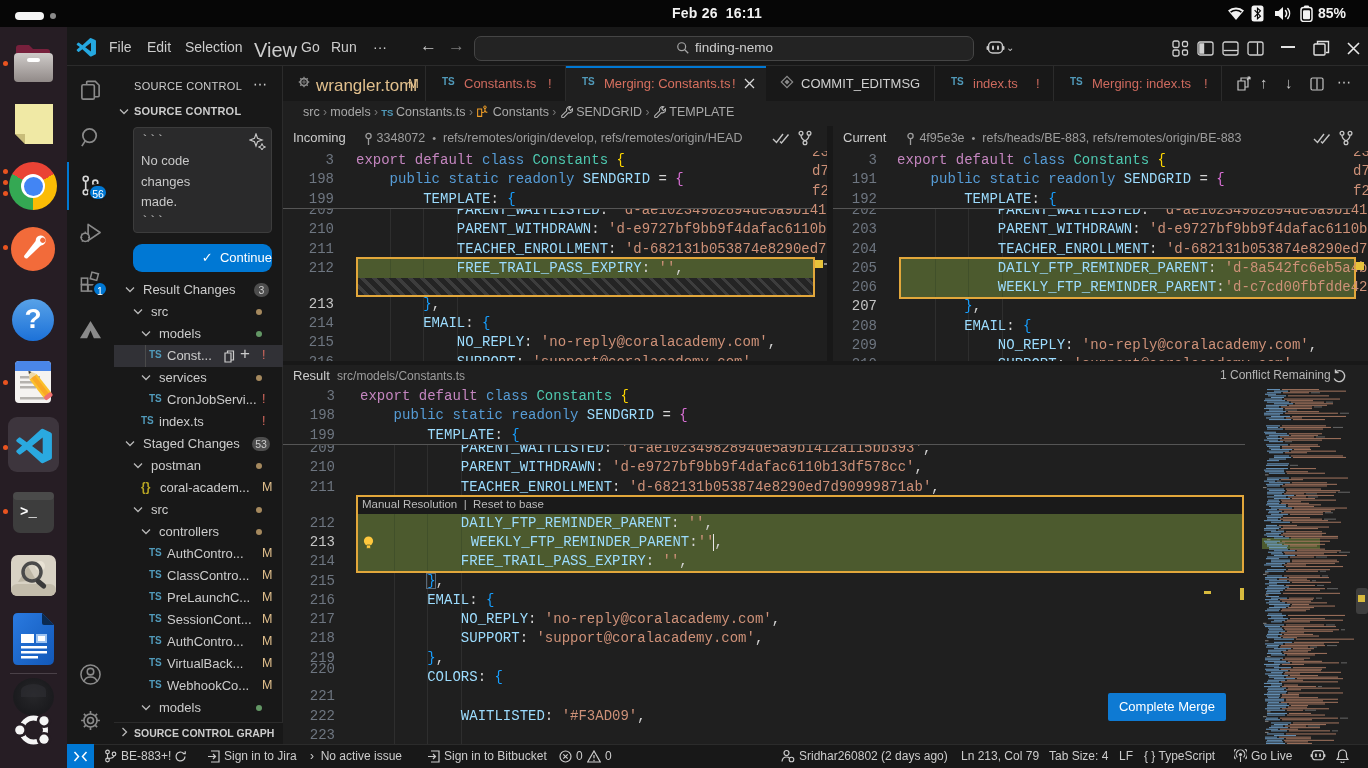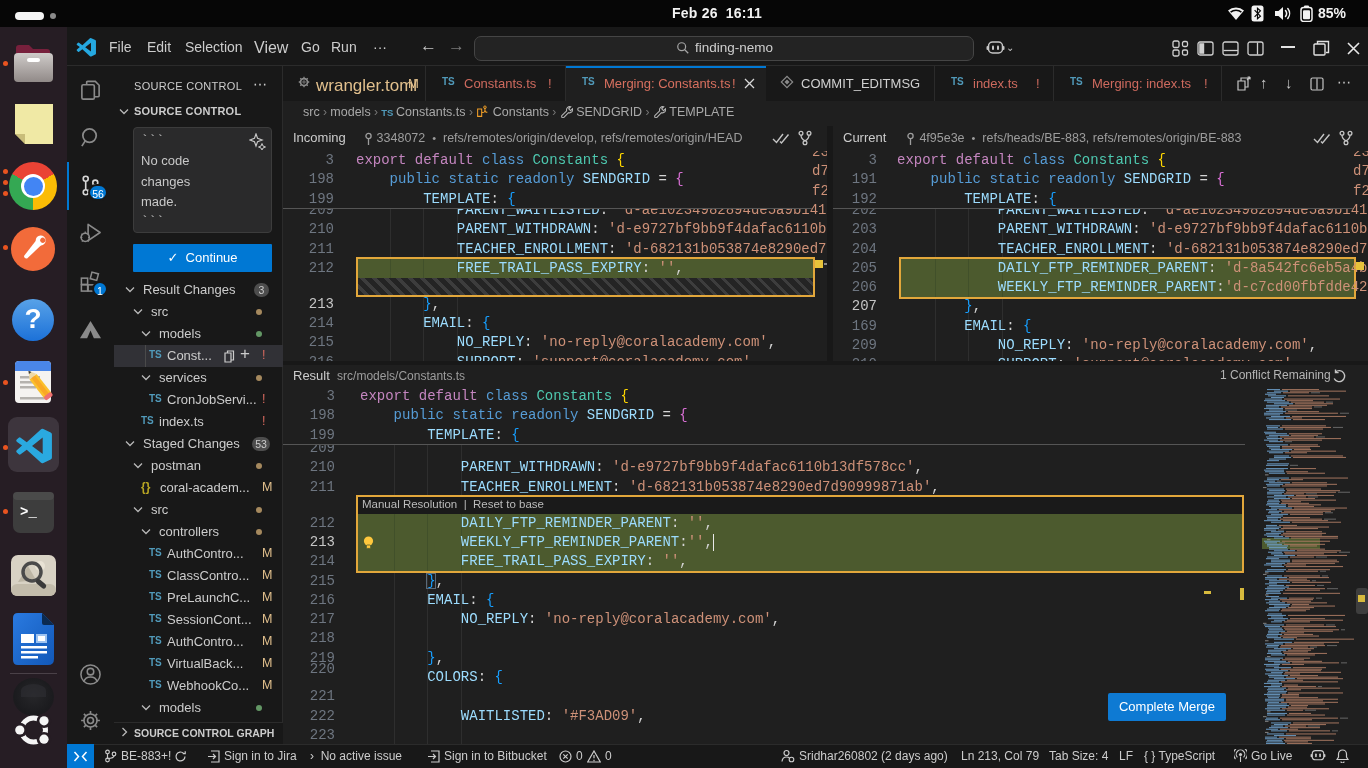--- a/index.html
+++ b/index.html
@@ -138,21 +138,21 @@
 <circle cx="32" cy="29.2" r="4.6" fill="#f5f5f5"></circle>
 <circle cx="7.8" cy="20" r="4.6" fill="#f5f5f5"></circle>
 </svg>
 <div class="abs" style="left:67px;top:27px;width:1301px;height:39px;background:#181818;border-bottom:1px solid #2b2b2b"></div>
 <svg class="abs" style="left:76px;top:37px" width="20" height="20" viewBox="0 0 103 103">
 <path d="M99.3 15.6 L78.9 5.8 a6.2 6.2 0 0 0-7.1 1.2 L32.7 42.7 15.7 29.8 a4.1 4.1 0 0 0-5.3 0.2 L4.9 35 a4.1 4.1 0 0 0 0 6.1 L19.6 51.5 4.9 64.9 a4.1 4.1 0 0 0 0 6.1 l5.5 5 a4.1 4.1 0 0 0 5.3 0.2 l17-12.9 39.1 35.7 a6.2 6.2 0 0 0 7.1 1.2 l20.4-9.8 a6.2 6.2 0 0 0 3.5-5.6 V21.2 a6.2 6.2 0 0 0-3.5-5.6 Z M77.1 75.3 L47.4 52.8 77.1 29.3 Z" fill="#25a8e0"></path>
 </svg>
 <div class="abs" style="left:109px;top:39px;font-size:14px;color:#cccccc">File</div>
 <div class="abs" style="left:147px;top:39px;font-size:14px;color:#cccccc">Edit</div>
 <div class="abs" style="left:185px;top:39px;font-size:14px;color:#cccccc">Selection</div>
-<div class="abs" style="left:254px;top:39px;font-size:16px;color:#cccccc">View</div>
+<div class="abs" style="left:254px;top:39px;font-size:20px;color:#cccccc">View</div>
 <div class="abs" style="left:301px;top:39px;font-size:14px;color:#cccccc">Go</div>
 <div class="abs" style="left:331px;top:39px;font-size:14px;color:#cccccc">Run</div>
 <div class="abs" style="left:373px;top:39px;font-size:14px;color:#cccccc">···</div>
 <div class="abs" style="left:420px;top:36px;font-size:17px;color:#c5c5c5">←</div>
 <div class="abs" style="left:448px;top:36px;font-size:17px;color:#7a7a7a">→</div>
 <div class="abs" style="left:474px;top:36px;width:500px;height:25px;background:#232323;border:1px solid #454545;border-radius:7px"></div>
 <svg class="abs" style="left:676px;top:41px" width="14" height="14" viewBox="0 0 16 16">
       <circle cx="6.5" cy="6.5" r="4.5" fill="none" stroke="#a5a5a5" stroke-width="1.4"></circle>
       <path d="M10 10 L14 14" stroke="#a5a5a5" stroke-width="1.4"></path>
     </svg>
@@ -243,21 +243,21 @@
     </svg>
 <div class="abs" style="left:134px;top:105px;font-size:11px;font-weight:bold;color:#cccccc;letter-spacing:.2px">SOURCE CONTROL</div>
 <div class="abs" style="left:133px;top:127px;width:139px;height:106px;background:#2a2a2b;border:1px solid #3c3c3c;border-radius:4px"></div>
 <div class="abs mono" style="left:141px;top:131px;font-size:13px;line-height:20.6px;color:#c8c8c8">```</div>
 <div class="abs ui" style="left:141px;top:151px;font-size:13px;line-height:20.6px;color:#c8c8c8">No code<br>changes<br>made.</div>
 <div class="abs mono" style="left:141px;top:212px;font-size:13px;line-height:20.6px;color:#c8c8c8">```</div>
 <svg class="abs" style="left:249px;top:133px" width="17" height="17" viewBox="0 0 17 17">
 <path d="M7 1 L8.6 5.4 L13 7 L8.6 8.6 L7 13 L5.4 8.6 L1 7 L5.4 5.4 Z" fill="none" stroke="#c8c8c8" stroke-width="1.2"></path>
 <path d="M13 10.5 L14 13 L16.5 14 L14 15 L13 17 L12 15 L9.5 14 L12 13 Z" fill="none" stroke="#c8c8c8" stroke-width="1"></path>
 </svg>
-<div class="abs" style="left:133px;top:244px;width:139px;height:28px;background:#0078d4;border-radius:1px;color:#fff;font-size:13px;text-align:center;line-height:28px">✓&nbsp; Continue</div>
+<div class="abs" style="left:133px;top:244px;width:139px;height:28px;background:#0078d4;border-radius:9px;color:#fff;font-size:13px;text-align:right;line-height:28px">✓&nbsp; Continue</div>
 <svg class="abs" style="left:125px;top:286px" width="10" height="7" viewBox="0 0 10 7">
       <path d="M1 1.5 L5 5.5 L9 1.5" fill="none" stroke="#b8b8b8" stroke-width="1.3"></path>
     </svg>
 <div class="abs" style="left:143px;top:282px;font-size:13px;color:#cccccc;white-space:nowrap">Result Changes</div>
 <div class="abs" style="left:254px;top:283px;width:15px;height:14px;border-radius:8px;background:#4d4d4d;color:#ccc;font-size:10.5px;text-align:center;line-height:14px">3</div>
 <svg class="abs" style="left:133px;top:308px" width="10" height="7" viewBox="0 0 10 7">
       <path d="M1 1.5 L5 5.5 L9 1.5" fill="none" stroke="#b8b8b8" stroke-width="1.3"></path>
     </svg>
 <div class="abs" style="left:151px;top:304px;font-size:13px;color:#cccccc;white-space:nowrap">src</div>
 <div class="abs" style="left:256px;top:309px;width:6px;height:6px;border-radius:3px;background:#a5895e"></div>
@@ -486,21 +486,21 @@
 <div class="abs ln" style="left:0;top:69.2px;width:44px;color:#6E7681">203</div>
       <div class="abs mono" style="left:64px;top:69.2px"><span style="color:#fff">&nbsp;&nbsp;&nbsp;&nbsp;&nbsp;&nbsp;&nbsp;&nbsp;&nbsp;&nbsp;&nbsp;&nbsp;</span><span style="color:#9CDCFE">PARENT_WITHDRAWN</span><span style="color:#D4D4D4">:&nbsp;</span><span style="color:#CE9178">'d-e9727bf9bb9f4dafac6110b13df578cc'</span></div>
 <div class="abs ln" style="left:0;top:88.5px;width:44px;color:#6E7681">204</div>
       <div class="abs mono" style="left:64px;top:88.5px"><span style="color:#fff">&nbsp;&nbsp;&nbsp;&nbsp;&nbsp;&nbsp;&nbsp;&nbsp;&nbsp;&nbsp;&nbsp;&nbsp;</span><span style="color:#9CDCFE">TEACHER_ENROLLMENT</span><span style="color:#D4D4D4">:&nbsp;</span><span style="color:#CE9178">'d-682131b053874e8290ed7d90999871ab'</span></div>
 <div class="abs ln" style="left:0;top:107.80000000000001px;width:44px;color:#6E7681">205</div>
       <div class="abs mono" style="left:64px;top:107.80000000000001px"><span style="color:#fff">&nbsp;&nbsp;&nbsp;&nbsp;&nbsp;&nbsp;&nbsp;&nbsp;&nbsp;&nbsp;&nbsp;&nbsp;</span><span style="color:#9CDCFE">DAILY_FTP_REMINDER_PARENT</span><span style="color:#D4D4D4">:&nbsp;</span><span style="color:#CE9178">'d-8a542fc6eb5a4b8d9f1c3e7a2b6d4f8e'</span></div>
 <div class="abs ln" style="left:0;top:127.1px;width:44px;color:#6E7681">206</div>
       <div class="abs mono" style="left:64px;top:127.1px"><span style="color:#fff">&nbsp;&nbsp;&nbsp;&nbsp;&nbsp;&nbsp;&nbsp;&nbsp;&nbsp;&nbsp;&nbsp;&nbsp;</span><span style="color:#9CDCFE">WEEKLY_FTP_REMINDER_PARENT</span><span style="color:#D4D4D4">:</span><span style="color:#CE9178">'d-c7cd00fbfdde42a9b8c1d3e5f7a2b4c6'</span></div>
 <div class="abs ln" style="left:0;top:146.4px;width:44px;color:#c6c6c6">207</div>
       <div class="abs mono" style="left:64px;top:146.4px"><span style="color:#fff">&nbsp;&nbsp;&nbsp;&nbsp;&nbsp;&nbsp;&nbsp;&nbsp;</span><span style="color:#179FFF">}</span><span style="color:#D4D4D4">,</span></div>
-<div class="abs ln" style="left:0;top:165.70000000000002px;width:44px;color:#6E7681">169</div>
+<div class="abs ln" style="left:0;top:165.70000000000002px;width:44px;color:#6E7681">208</div>
       <div class="abs mono" style="left:64px;top:165.70000000000002px"><span style="color:#fff">&nbsp;&nbsp;&nbsp;&nbsp;&nbsp;&nbsp;&nbsp;&nbsp;</span><span style="color:#9CDCFE">EMAIL</span><span style="color:#D4D4D4">:&nbsp;</span><span style="color:#179FFF">{</span></div>
 <div class="abs ln" style="left:0;top:185.0px;width:44px;color:#6E7681">209</div>
       <div class="abs mono" style="left:64px;top:185.0px"><span style="color:#fff">&nbsp;&nbsp;&nbsp;&nbsp;&nbsp;&nbsp;&nbsp;&nbsp;&nbsp;&nbsp;&nbsp;&nbsp;</span><span style="color:#9CDCFE">NO_REPLY</span><span style="color:#D4D4D4">:&nbsp;</span><span style="color:#CE9178">'no-reply@coralacademy.com'</span><span style="color:#D4D4D4">,</span></div>
 <div class="abs ln" style="left:0;top:204.3px;width:44px;color:#6E7681">210</div>
       <div class="abs mono" style="left:64px;top:204.3px"><span style="color:#fff">&nbsp;&nbsp;&nbsp;&nbsp;&nbsp;&nbsp;&nbsp;&nbsp;&nbsp;&nbsp;&nbsp;&nbsp;</span><span style="color:#9CDCFE">SUPPORT</span><span style="color:#D4D4D4">:&nbsp;</span><span style="color:#CE9178">'support@coralacademy.com'</span><span style="color:#D4D4D4">,</span></div>
 <div class="abs" style="left:0;top:0;width:520px;height:58.3px;background:#1f1f1f;border-bottom:1px solid #555"></div>
 <div class="abs ln" style="left:0;top:0px;width:44px;color:#6E7681">3</div>
       <div class="abs mono" style="left:64px;top:0px"><span style="color:#C586C0">export&nbsp;</span><span style="color:#C586C0">default&nbsp;</span><span style="color:#569CD6">class&nbsp;</span><span style="color:#4EC9B0">Constants&nbsp;</span><span style="color:#FFD700">{</span></div>
 <div class="abs ln" style="left:0;top:19.3px;width:44px;color:#6E7681">191</div>
       <div class="abs mono" style="left:64px;top:19.3px"><span style="color:#fff">&nbsp;&nbsp;&nbsp;&nbsp;</span><span style="color:#569CD6">public&nbsp;</span><span style="color:#569CD6">static&nbsp;</span><span style="color:#569CD6">readonly&nbsp;</span><span style="color:#9CDCFE">SENDGRID&nbsp;</span><span style="color:#D4D4D4">=&nbsp;</span><span style="color:#DA70D6">{</span></div>
@@ -524,37 +524,39 @@
 <div class="abs" style="left:144.2px;top:0;width:1px;height:357px;background:#2e2e2e"></div>
 <div class="abs" style="left:177.8px;top:0;width:1px;height:357px;background:#2e2e2e"></div>
 <div class="abs" style="left:74px;top:109.9px;width:886px;height:16.7px;background:#1a1a1a"></div>
 <div class="abs" style="left:79px;top:111.4px;font-size:11.5px;color:#bbbbbb;font-family:'Liberation Sans'">Manual Resolution&nbsp; | &nbsp;Reset to base</div>
 <div class="abs" style="left:74px;top:126.60000000000001px;width:886px;height:57.900000000000006px;background:#4c5a2e"></div>
 <div class="abs" style="left:110.6px;top:126.60000000000001px;width:1px;height:57.900000000000006px;background:#41502a"></div>
 <div class="abs" style="left:144.2px;top:126.60000000000001px;width:1px;height:57.900000000000006px;background:#41502a"></div>
 <div class="abs" style="left:177.8px;top:126.60000000000001px;width:1px;height:57.900000000000006px;background:#41502a"></div>
 <div class="abs" style="left:73px;top:107.9px;width:888px;height:78.60000000000001px;border:2px solid #e2a73b"></div>
 <div class="abs ln" style="left:0;top:52.0px;width:52px;color:#6E7681">209</div>
+      <div class="abs mono" style="left:77px;top:52.0px"><span style="color:#fff">&nbsp;&nbsp;&nbsp;&nbsp;&nbsp;&nbsp;&nbsp;&nbsp;&nbsp;&nbsp;&nbsp;&nbsp;</span><span style="color:#9CDCFE">PARENT_WAITLISTED</span><span style="color:#D4D4D4">:&nbsp;</span><span style="color:#CE9178">'d-ae10234982894de5a9b1412a115bb393'</span><span style="color:#D4D4D4">,</span></div>
 <div class="abs ln" style="left:0;top:71.3px;width:52px;color:#6E7681">210</div>
       <div class="abs mono" style="left:77px;top:71.3px"><span style="color:#fff">&nbsp;&nbsp;&nbsp;&nbsp;&nbsp;&nbsp;&nbsp;&nbsp;&nbsp;&nbsp;&nbsp;&nbsp;</span><span style="color:#9CDCFE">PARENT_WITHDRAWN</span><span style="color:#D4D4D4">:&nbsp;</span><span style="color:#CE9178">'d-e9727bf9bb9f4dafac6110b13df578cc'</span><span style="color:#D4D4D4">,</span></div>
 <div class="abs ln" style="left:0;top:90.6px;width:52px;color:#6E7681">211</div>
       <div class="abs mono" style="left:77px;top:90.6px"><span style="color:#fff">&nbsp;&nbsp;&nbsp;&nbsp;&nbsp;&nbsp;&nbsp;&nbsp;&nbsp;&nbsp;&nbsp;&nbsp;</span><span style="color:#9CDCFE">TEACHER_ENROLLMENT</span><span style="color:#D4D4D4">:&nbsp;</span><span style="color:#CE9178">'d-682131b053874e8290ed7d90999871ab'</span><span style="color:#D4D4D4">,</span></div>
 <div class="abs ln" style="left:0;top:126.60000000000001px;width:52px;color:#6E7681">212</div>
       <div class="abs mono" style="left:77px;top:126.60000000000001px"><span style="color:#fff">&nbsp;&nbsp;&nbsp;&nbsp;&nbsp;&nbsp;&nbsp;&nbsp;&nbsp;&nbsp;&nbsp;&nbsp;</span><span style="color:#9CDCFE">DAILY_FTP_REMINDER_PARENT</span><span style="color:#D4D4D4">:&nbsp;</span><span style="color:#CE9178">''</span><span style="color:#D4D4D4">,</span></div>
 <div class="abs ln" style="left:0;top:145.89999999999998px;width:52px;color:#c6c6c6">213</div>
-      <div class="abs mono" style="left:77px;top:145.89999999999998px"><span style="color:#fff">&nbsp;&nbsp;&nbsp;&nbsp;&nbsp;&nbsp;&nbsp;&nbsp;&nbsp;&nbsp;&nbsp;&nbsp;</span><span style="color:#9CDCFE">WEEKLY_FTP_REMINDER_PARENT</span><span style="color:#D4D4D4">:</span><span style="color:#CE9178">''</span><span style="color:#D4D4D4">,</span></div>
+      <div class="abs mono" style="left:87px;top:145.89999999999998px"><span style="color:#fff">&nbsp;&nbsp;&nbsp;&nbsp;&nbsp;&nbsp;&nbsp;&nbsp;&nbsp;&nbsp;&nbsp;&nbsp;</span><span style="color:#9CDCFE">WEEKLY_FTP_REMINDER_PARENT</span><span style="color:#D4D4D4">:</span><span style="color:#CE9178">''</span><span style="color:#D4D4D4">,</span></div>
 <div class="abs ln" style="left:0;top:165.2px;width:52px;color:#6E7681">214</div>
       <div class="abs mono" style="left:77px;top:165.2px"><span style="color:#fff">&nbsp;&nbsp;&nbsp;&nbsp;&nbsp;&nbsp;&nbsp;&nbsp;&nbsp;&nbsp;&nbsp;&nbsp;</span><span style="color:#9CDCFE">FREE_TRAIL_PASS_EXPIRY</span><span style="color:#D4D4D4">:&nbsp;</span><span style="color:#CE9178">''</span><span style="color:#D4D4D4">,</span></div>
 <div class="abs ln" style="left:0;top:184.5px;width:52px;color:#6E7681">215</div>
       <div class="abs mono" style="left:77px;top:184.5px"><span style="color:#fff">&nbsp;&nbsp;&nbsp;&nbsp;&nbsp;&nbsp;&nbsp;&nbsp;</span><span style="color:#179FFF">}</span><span style="color:#D4D4D4">,</span></div>
 <div class="abs ln" style="left:0;top:203.8px;width:52px;color:#6E7681">216</div>
       <div class="abs mono" style="left:77px;top:203.8px"><span style="color:#fff">&nbsp;&nbsp;&nbsp;&nbsp;&nbsp;&nbsp;&nbsp;&nbsp;</span><span style="color:#9CDCFE">EMAIL</span><span style="color:#D4D4D4">:&nbsp;</span><span style="color:#179FFF">{</span></div>
 <div class="abs ln" style="left:0;top:223.09999999999997px;width:52px;color:#6E7681">217</div>
       <div class="abs mono" style="left:77px;top:223.09999999999997px"><span style="color:#fff">&nbsp;&nbsp;&nbsp;&nbsp;&nbsp;&nbsp;&nbsp;&nbsp;&nbsp;&nbsp;&nbsp;&nbsp;</span><span style="color:#9CDCFE">NO_REPLY</span><span style="color:#D4D4D4">:&nbsp;</span><span style="color:#CE9178">'no-reply@coralacademy.com'</span><span style="color:#D4D4D4">,</span></div>
 <div class="abs ln" style="left:0;top:242.39999999999998px;width:52px;color:#6E7681">218</div>
+      <div class="abs mono" style="left:77px;top:242.39999999999998px"><span style="color:#fff">&nbsp;&nbsp;&nbsp;&nbsp;&nbsp;&nbsp;&nbsp;&nbsp;&nbsp;&nbsp;&nbsp;&nbsp;</span><span style="color:#9CDCFE">SUPPORT</span><span style="color:#D4D4D4">:&nbsp;</span><span style="color:#CE9178">'support@coralacademy.com'</span><span style="color:#D4D4D4">,</span></div>
 <div class="abs ln" style="left:0;top:261.7px;width:52px;color:#6E7681">219</div>
       <div class="abs mono" style="left:77px;top:261.7px"><span style="color:#fff">&nbsp;&nbsp;&nbsp;&nbsp;&nbsp;&nbsp;&nbsp;&nbsp;</span><span style="color:#179FFF">}</span><span style="color:#D4D4D4">,</span></div>
 <div class="abs ln" style="left:0;top:273px;width:52px;color:#6E7681">220</div>
       <div class="abs mono" style="left:77px;top:281.0px"><span style="color:#fff">&nbsp;&nbsp;&nbsp;&nbsp;&nbsp;&nbsp;&nbsp;&nbsp;</span><span style="color:#9CDCFE">COLORS</span><span style="color:#D4D4D4">:&nbsp;</span><span style="color:#179FFF">{</span></div>
 <div class="abs ln" style="left:0;top:300.3px;width:52px;color:#6E7681">221</div>
 <div class="abs ln" style="left:0;top:319.6px;width:52px;color:#6E7681">222</div>
       <div class="abs mono" style="left:77px;top:319.6px"><span style="color:#fff">&nbsp;&nbsp;&nbsp;&nbsp;&nbsp;&nbsp;&nbsp;&nbsp;&nbsp;&nbsp;&nbsp;&nbsp;</span><span style="color:#9CDCFE">WAITLISTED</span><span style="color:#D4D4D4">:&nbsp;</span><span style="color:#CE9178">'#F3AD09'</span><span style="color:#D4D4D4">,</span></div>
 <div class="abs ln" style="left:0;top:338.9px;width:52px;color:#6E7681">223</div>
 <div class="abs" style="left:143.2px;top:185.5px;width:9.5px;height:16.5px;border:1px solid #5a6a7a"></div>
 <svg class="abs" style="left:79px;top:148.89999999999998px" width="13" height="14" viewBox="0 0 13 14">

